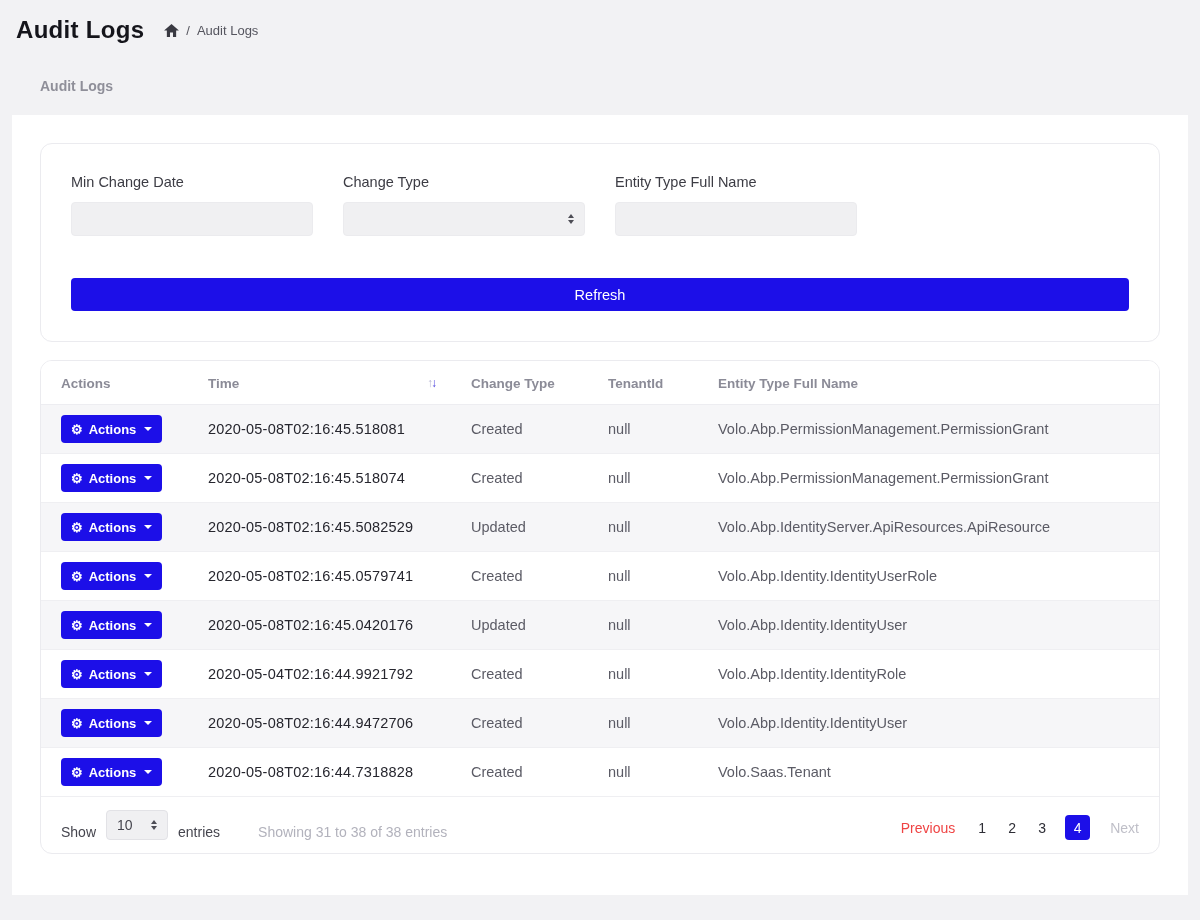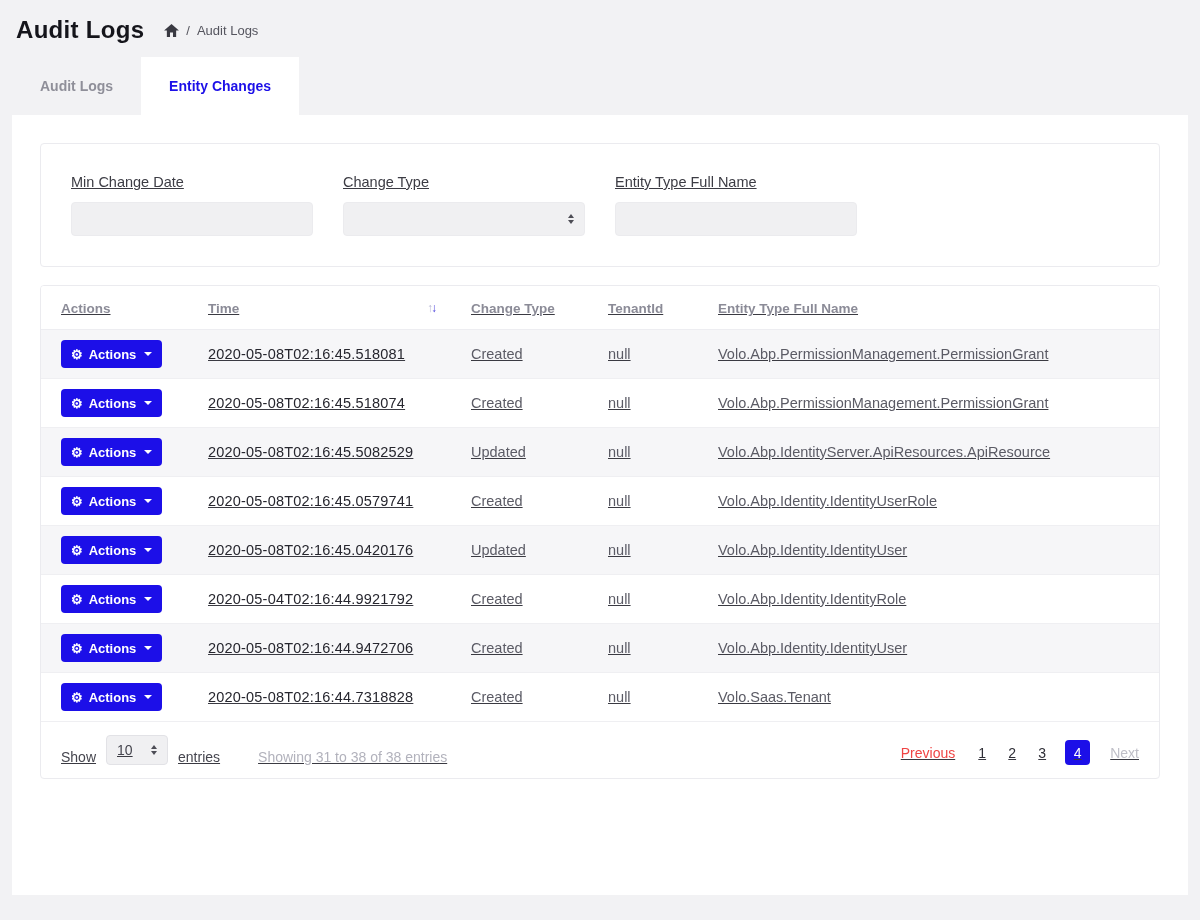--- a/index.html
+++ b/index.html
@@ -21,21 +21,21 @@
 
   
   .tabs { display:flex; margin:0 12px; }
   .tab { padding:0 28px; height:58px; display:flex; align-items:center;
          font-size:14px; font-weight:bold; color:#8f8f99; cursor:pointer; }
   .tab.active { background:#ffffff; color:var(--accent); }
 
   
   .panel { background:#ffffff; margin:0 12px; padding:28px; min-height:780px; }
 
-  .card { background:#fff; border:1px solid #ebebef; border-radius:4px;text-decoration:underline; }
+  .card { background:#fff; border:1px solid #ebebef; border-radius:12px; }
 
   
   .filter-card { padding:30px; }
   .filter-grid { display:grid; grid-template-columns:repeat(4,1fr); column-gap:30px; }
   .field label { display:block; font-size:14.5px; color:#3c3c44; margin-bottom:12px; }
   .text-input {
     width:100%; height:34px; border:1px solid #ebebee; background:#f0f0f2;
     border-radius:4px; outline:none; padding:0 10px; font-size:14px;
     font-family:"Liberation Sans", sans-serif; color:#3a3a42;
   }
@@ -105,21 +105,20 @@
           <path d="M8 0 L16 7 H13 V14 H9.6 V9.2 H6.4 V14 H3 V7 H0 Z" fill="#3a3a42"></path>
         </svg>
     </span>
     <span class="sep">/</span>
     <span class="crumb">Audit Logs</span>
   </div>
 </div>
 
 <div class="tabs">
   <div class="tab">Audit Logs</div>
-  <div class="tab active">Entity Changes</div>
 </div>
 
 <div class="panel">
 
   <div class="card filter-card">
     <div class="filter-grid">
       <div class="field">
         <label>Min Change Date</label>
         <input class="text-input" value="" style="">
       </div>
@@ -131,20 +130,21 @@
               <i class="tri-up"></i>
               <i class="tri-down"></i>
             </span>
         </div>
       </div>
       <div class="field">
         <label>Entity Type Full Name</label>
         <input class="text-input" value="" style="">
       </div>
     </div>
+    <button class="refresh-btn">Refresh</button>
   </div>
 
   <div class="card table-card">
     <table>
       <colgroup>
         <col class="c-actions">
           <col class="c-time">
           <col class="c-change">
           <col class="c-tenant">
           <col class="c-entity">

